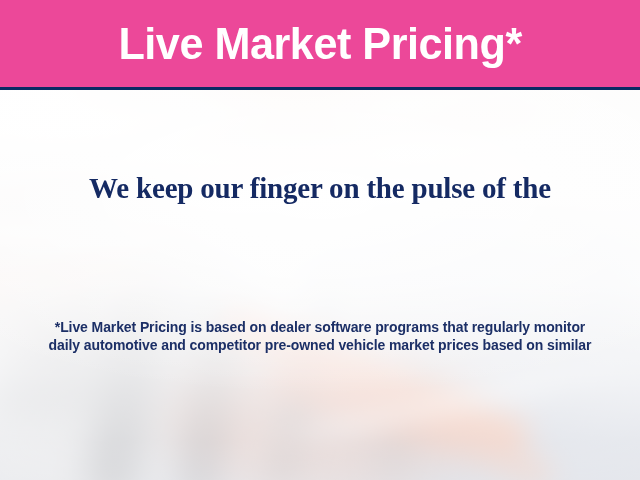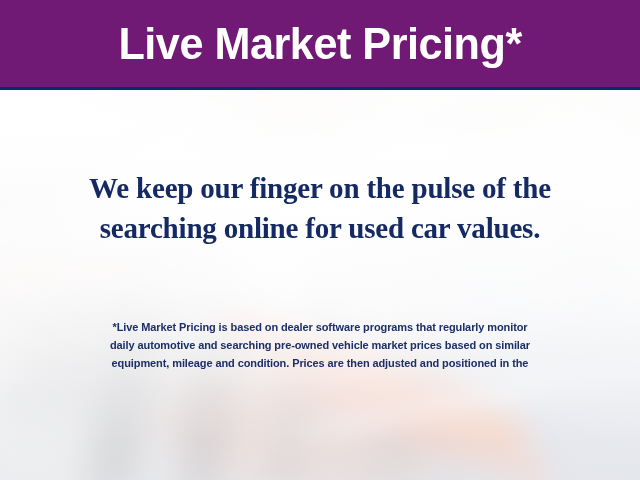--- a/index.html
+++ b/index.html
@@ -131,21 +131,21 @@
       radial-gradient(ellipse 520px 200px at 50% 42%, rgba(255,255,255,.85) 0%, rgba(255,255,255,.35) 60%, rgba(255,255,255,0) 100%);
   }
 
   
   #header-band {
     position: absolute;
     left: 0;
     top: 0;
     width: 640px;
     height: 90px;
-    background: #701a75;
+    background: #ec4899;
     z-index: 5;
     display: flex;
     align-items: center;
     justify-content: center;
     box-sizing: border-box;
   }
   #header-band::after {
     content: "";
     position: absolute;
     left: 0;
@@ -196,21 +196,21 @@
   #headline .hl-line { display: block; white-space: nowrap; }
 
   #footnote {
     position: absolute;
     left: 0;
     top: 228px;
     width: 640px;
     text-align: center;
     color: #1c2f66;
     font-family: "Liberation Sans", sans-serif;
-    font-size: 11px;
+    font-size: 14px;
     font-weight: bold;
     line-height: 18px;
     letter-spacing: -0.1px;
     padding: 0 20px;
     box-sizing: border-box;
   }
   #footnote .fn-line { display: block; white-space: nowrap; }
 </style>
 </head>
 <body>
@@ -264,23 +264,21 @@
   </div>
 
   <div id="header-band">
     <h1 id="banner-title">Live Market Pricing*</h1>
   </div>
 
   <div id="content">
 
     <div id="headline">
       <span class="hl-line">We keep our finger on the pulse of the</span>
-      <span class="hl-line">searching online for used car values.</span>
     </div>
 
     <div id="footnote">
       <span class="fn-line">*Live Market Pricing is based on dealer software programs that regularly monitor</span>
-      <span class="fn-line">daily automotive and searching pre-owned vehicle market prices based on similar</span>
-      <span class="fn-line">equipment, mileage and condition. Prices are then adjusted and positioned in the</span>
+      <span class="fn-line">daily automotive and competitor pre-owned vehicle market prices based on similar</span>
     </div>
 
   </div>
 </div>
 
 </body></html>

